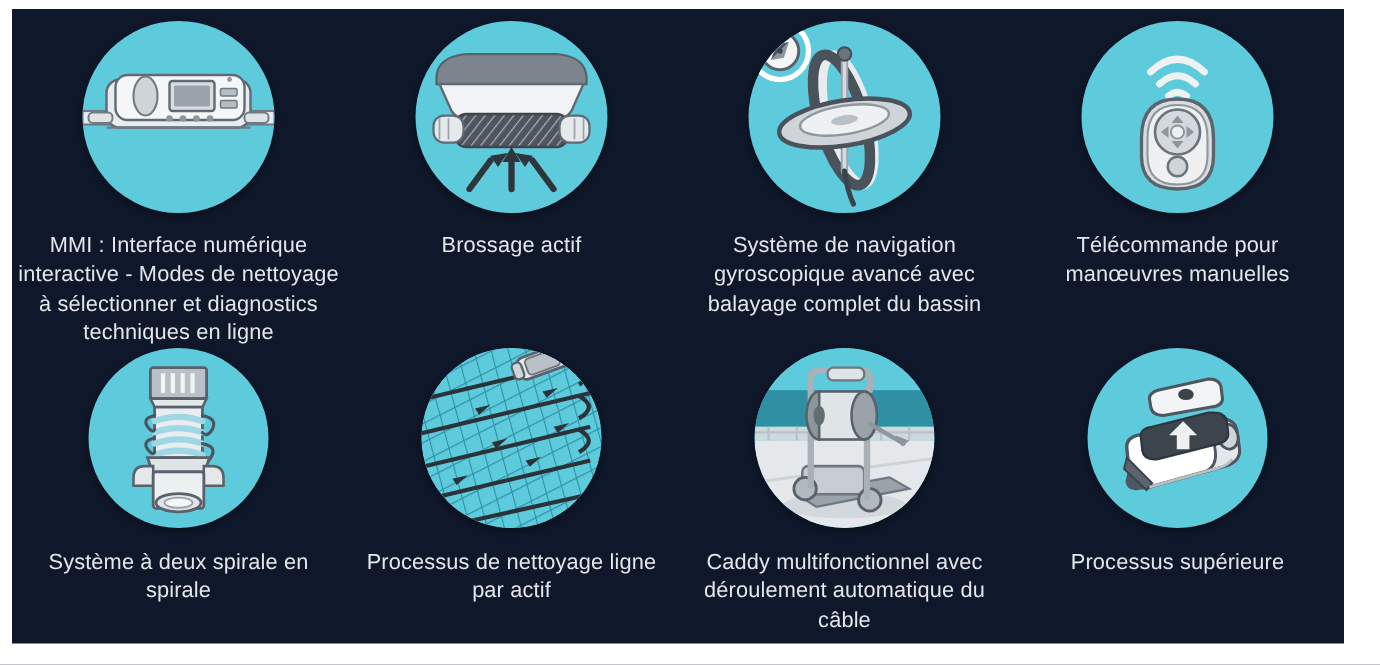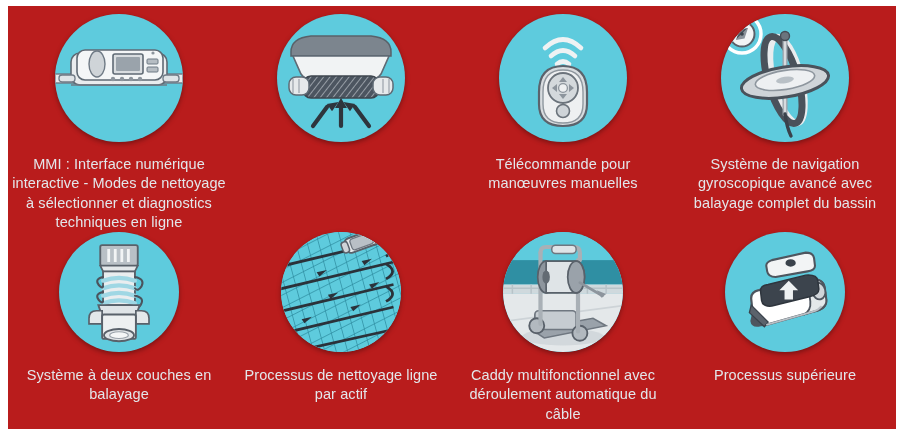--- a/index.html
+++ b/index.html
@@ -13,21 +13,21 @@
     overflow: hidden;
     font-family: "Liberation Sans", sans-serif;
   }
 
   #feature-panel {
     position: absolute;
     left: 8px;
     top: 6px;
     width: 888px;
     height: 423px;
-    background: #b91c1c;
+    background: #0f172a;
     box-sizing: border-box;
   }
 
   .feature-grid {
     position: absolute;
     left: 0;
     top: 0;
     width: 100%;
     height: 100%;
   }
@@ -155,51 +155,21 @@
                 <path d="M92 112 L78 93"></path>
               </g>
               <g fill="#2e353d">
                 <path d="M64 84 l6 10 h-12 z"></path>
                 <path d="M51.5 87 l10.5 5.5 -10.8 3.6 z" transform="rotate(-37 55 91)"></path>
                 <path d="M76.5 87 l-10.5 5.5 10.8 3.6 z" transform="rotate(37 73 91)"></path>
               </g>
             </g>
           </svg>
         </div>
-      </div>
-
-      <div class="feature-cell">
-        <div class="icon-badge">
-          <svg viewBox="0 0 128 128">
-            <defs>
-                <clipPath id="c4">
-                  <circle cx="64" cy="64" r="64"></circle>
-                </clipPath>
-              </defs>
-            <g clip-path="url(#c4)">
-              <g fill="none" stroke="#eff2f3" stroke-width="4.6" stroke-linecap="round">
-                <path d="M46 34 q18 -17 36 0"></path>
-                <path d="M52 42 q12 -11 24 0"></path>
-                <path d="M58 50 q6 -5 12 0"></path>
-              </g>
-              <path d="M64 52 q24 0 24 26 v12 q0 22 -24 22 q-24 0 -24 -22 v-12 q0 -26 24 -26 z" fill="#d8dcdf" stroke="#5b636c" stroke-width="2.2"></path>
-              <path d="M64 56 q20 0 20 22 v12 q0 19 -20 19 q-20 0 -20 -19 v-12 q0 -22 20 -22 z" fill="#eef0f1" stroke="#8f979e" stroke-width="1.4"></path>
-              <circle cx="64" cy="74" r="15" fill="#d4d9dc" stroke="#6b737b" stroke-width="1.8"></circle>
-              <g fill="#8d959d">
-                <path d="M64 63 l4 5 h-8 z"></path>
-                <path d="M64 85 l4 -5 h-8 z"></path>
-                <path d="M53 74 l5 -4 v8 z"></path>
-                <path d="M75 74 l-5 -4 v8 z"></path>
-              </g>
-              <circle cx="64" cy="74" r="4.4" fill="#eef0f1" stroke="#8d959d" stroke-width="1.3"></circle>
-              <circle cx="64" cy="97" r="6.5" fill="#cfd4d8" stroke="#6b737b" stroke-width="1.6"></circle>
-            </g>
-          </svg>
-        </div>
-        <div class="feature-caption">Télécommande pour manœuvres manuelles</div>
+        <div class="feature-caption">Brossage actif</div>
       </div>
 
       <div class="feature-cell">
         <div class="icon-badge">
           <svg viewBox="0 0 128 128">
             <defs>
                 <clipPath id="c3">
                   <circle cx="64" cy="64" r="64"></circle>
                 </clipPath>
               </defs>
@@ -219,20 +189,51 @@
               <circle cx="21" cy="20" r="12.5" fill="#f2f4f5" stroke="#59616a" stroke-width="2"></circle>
               <path d="M21 6.5 l3 2.5 h-6 z" fill="#59616a"></path>
               <path d="M15 26 L27 14 L23.5 24.5 Z" fill="#8b939b"></path>
               <path d="M27 14 L15 26 L18.5 15.5 Z" fill="#4e565f"></path>
               <circle cx="21" cy="20" r="1.8" fill="#3a424b"></circle>
             </g>
           </svg>
         </div>
         <div class="feature-caption">Système de navigation gyroscopique avancé avec balayage complet du bassin</div>
       </div>
+
+      <div class="feature-cell">
+        <div class="icon-badge">
+          <svg viewBox="0 0 128 128">
+            <defs>
+                <clipPath id="c4">
+                  <circle cx="64" cy="64" r="64"></circle>
+                </clipPath>
+              </defs>
+            <g clip-path="url(#c4)">
+              <g fill="none" stroke="#eff2f3" stroke-width="4.6" stroke-linecap="round">
+                <path d="M46 34 q18 -17 36 0"></path>
+                <path d="M52 42 q12 -11 24 0"></path>
+                <path d="M58 50 q6 -5 12 0"></path>
+              </g>
+              <path d="M64 52 q24 0 24 26 v12 q0 22 -24 22 q-24 0 -24 -22 v-12 q0 -26 24 -26 z" fill="#d8dcdf" stroke="#5b636c" stroke-width="2.2"></path>
+              <path d="M64 56 q20 0 20 22 v12 q0 19 -20 19 q-20 0 -20 -19 v-12 q0 -22 20 -22 z" fill="#eef0f1" stroke="#8f979e" stroke-width="1.4"></path>
+              <circle cx="64" cy="74" r="15" fill="#d4d9dc" stroke="#6b737b" stroke-width="1.8"></circle>
+              <g fill="#8d959d">
+                <path d="M64 63 l4 5 h-8 z"></path>
+                <path d="M64 85 l4 -5 h-8 z"></path>
+                <path d="M53 74 l5 -4 v8 z"></path>
+                <path d="M75 74 l-5 -4 v8 z"></path>
+              </g>
+              <circle cx="64" cy="74" r="4.4" fill="#eef0f1" stroke="#8d959d" stroke-width="1.3"></circle>
+              <circle cx="64" cy="97" r="6.5" fill="#cfd4d8" stroke="#6b737b" stroke-width="1.6"></circle>
+            </g>
+          </svg>
+        </div>
+        <div class="feature-caption">Télécommande pour manœuvres manuelles</div>
+      </div>
     </div>
 
     <div class="feature-row row-2">
 
       <div class="feature-cell">
         <div class="icon-badge">
           <svg viewBox="0 0 128 128">
             <defs>
                 <clipPath id="c5">
                   <circle cx="64" cy="64" r="64"></circle>
@@ -262,21 +263,21 @@
               </g>
               <path d="M42 78 H86 L82 90 H46 Z" fill="#dfe4e7" stroke="#59616a" stroke-width="2"></path>
               <path d="M40 84 q-8 0 -8 8 v6 h14 V84 Z" fill="#e4e8ea" stroke="#59616a" stroke-width="1.8"></path>
               <path d="M88 84 q8 0 8 8 v6 H82 V84 Z" fill="#e4e8ea" stroke="#59616a" stroke-width="1.8"></path>
               <rect x="46" y="88" width="36" height="26" rx="2" fill="#edf0f1" stroke="#59616a" stroke-width="2"></rect>
               <ellipse cx="64" cy="110" rx="16" ry="6.5" fill="#e1e5e8" stroke="#59616a" stroke-width="2"></ellipse>
               <ellipse cx="64" cy="110" rx="10" ry="3.6" fill="#f4f6f7" stroke="#9aa2aa" stroke-width="1.3"></ellipse>
             </g>
           </svg>
         </div>
-        <div class="feature-caption">Système à deux couches en balayage</div>
+        <div class="feature-caption">Système à deux spirale en spirale</div>
       </div>
 
       <div class="feature-cell">
         <div class="icon-badge">
           <svg viewBox="0 0 128 128">
             <defs>
               <clipPath id="c6">
                   <circle cx="64" cy="64" r="64"></circle>
                 </clipPath>
               <pattern id="tilePat" width="12" height="12" patternUnits="userSpaceOnUse" patternTransform="rotate(-27) skewX(-12)">

